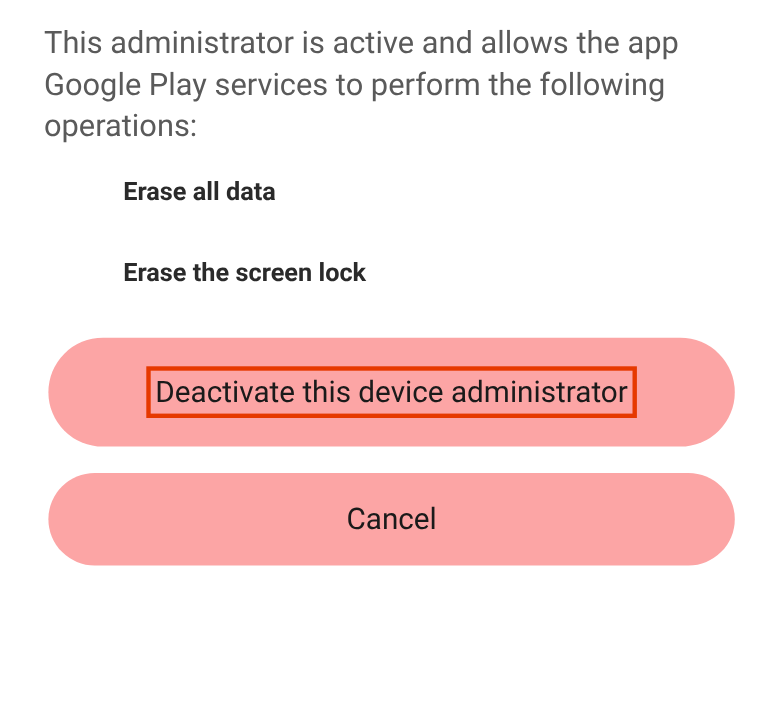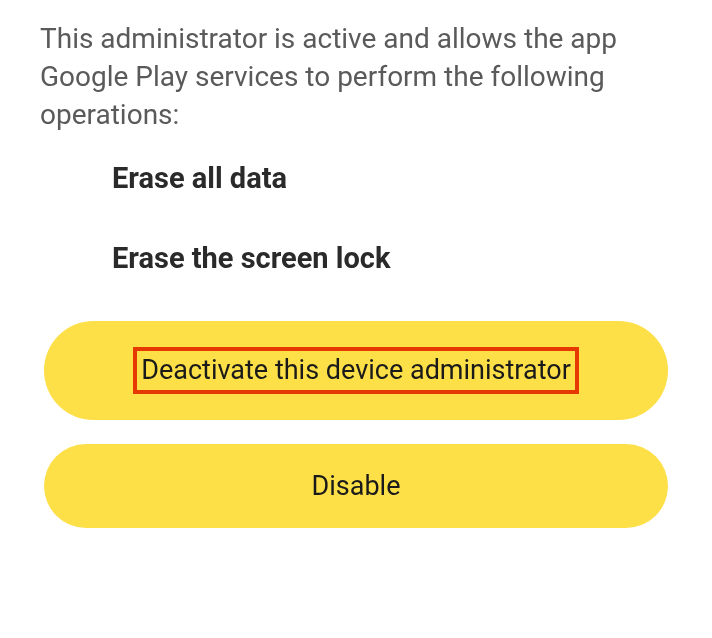--- a/index.html
+++ b/index.html
@@ -20,32 +20,32 @@
       line-height: 1.35;
       margin-bottom: 28px;
     }
     .operations-list {
       padding-left: 72px;
       margin-bottom: 40px;
     }
     .operation-item {
       font-weight: 700;
       color: #2a2a2a;
-      font-size: 29px;
+      font-size: 23px;
       margin-bottom: 46px;
     }
     .button-container {
       display: flex;
       flex-direction: column;
       gap: 24px;
       padding: 0 4px;
     }
     .action-button {
       width: 100%;
-      background: #fde047;
+      background: #fca5a5;
       border: none;
       border-radius: 50px;
       padding: 26px 20px;
       font-size: 27px;
       color: #1a1a1a;
       cursor: pointer;
       font-family: inherit;
       text-align: center;
     }
     .highlight-box {
@@ -68,15 +68,15 @@
   <div class="operation-item">Erase the screen lock</div>
 </div>
 
 <div class="button-container">
   <button class="action-button deactivate-button">
     <span class="highlight-box">
       <span>Deactivate this device administrator</span>
     </span>
   </button>
   <button class="action-button">
-    <span>Disable</span>
+    <span>Cancel</span>
   </button>
 </div>
 
 </body></html>

